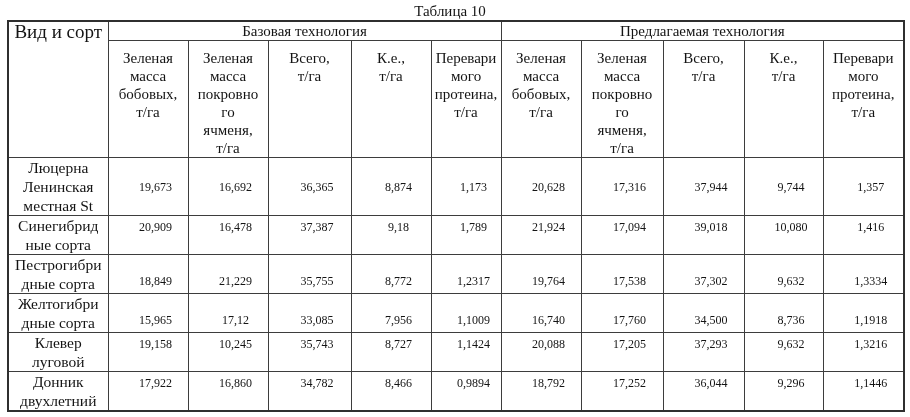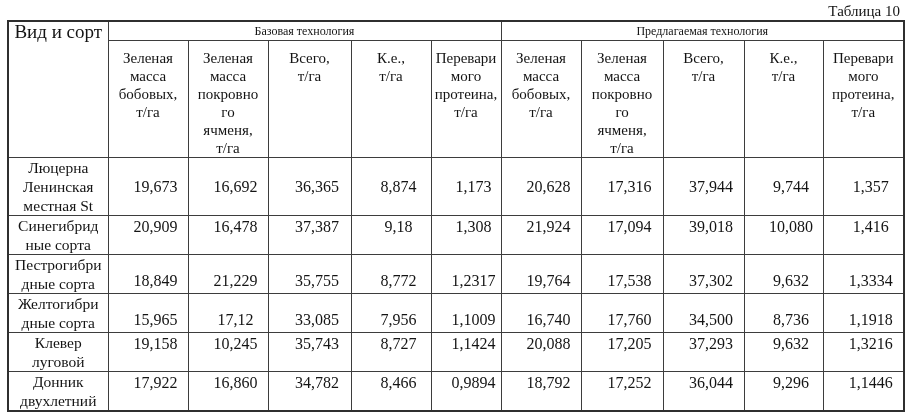--- a/index.html
+++ b/index.html
@@ -3,21 +3,21 @@
 <meta charset="utf-8">
 <style>
   html,body{margin:0;padding:0;}
   body{
     width:910px;height:417px;background:#ffffff;
     font-family:"Liberation Serif","DejaVu Serif",serif;
     color:#141414;overflow:hidden;
   }
   .page{position:relative;width:910px;height:417px;}
   .table-label{
-    text-align:right;font-size:15px;line-height:17px;
+    text-align:center;font-size:15px;line-height:17px;
     padding:3px 10px 0 0;
   }
   .caption{
     text-align:center;font-size:15.5px;line-height:19px;
     padding:0 6px 3px 6px;white-space:nowrap;
   }
   table{
     border-collapse:collapse;table-layout:fixed;
     margin-left:7px;width:896px;
     border:2px solid #2f2f2f;
@@ -26,24 +26,24 @@
     border:1px solid #3d3d3d;
     font-weight:normal;
     padding:0 2px;
     text-align:center;
     font-size:15px;
     line-height:18px;
     overflow:hidden;
   }
   thead tr.grp{height:17px;}
   th.corner{vertical-align:top;padding-top:1px;font-size:19px;}
-  th.group{font-size:12px;}
+  th.group{font-size:15px;}
   tr.sub th{vertical-align:top;white-space:pre-line;padding-top:8px;height:108px;font-family:Liberation Serif, serif;}
   td.rowlabel{vertical-align:middle;white-space:pre-line;font-size:15.5px;line-height:19px;}
-  td.num{font-size:16px;padding-left:17px;}
+  td.num{font-size:12px;padding-left:17px;}
   tbody tr:nth-child(1){height:58px;}
   tbody tr:nth-child(2){height:38px;}
   tbody tr:nth-child(3){height:38px;}
   tbody tr:nth-child(4){height:38px;}
   tbody tr:nth-child(5){height:37px;}
   tbody tr:nth-child(6){height:36px;}
   tr.va-m td.num{vertical-align:middle;}
   tr.va-t td.num{vertical-align:top;padding-top:2px;}
   tr.va-b td.num{vertical-align:bottom;padding-bottom:3px;}
 </style>
@@ -128,21 +128,21 @@
           <td class="num">9,744</td>
           <td class="num">1,357</td>
         </tr>
         <tr class="va-t">
           <td class="rowlabel">Синегибрид
 ные сорта</td>
           <td class="num">20,909</td>
           <td class="num">16,478</td>
           <td class="num">37,387</td>
           <td class="num">9,18</td>
-          <td class="num">1,308</td>
+          <td class="num">1,789</td>
           <td class="num">21,924</td>
           <td class="num">17,094</td>
           <td class="num">39,018</td>
           <td class="num">10,080</td>
           <td class="num">1,416</td>
         </tr>
         <tr class="va-b">
           <td class="rowlabel">Пестрогибри
 дные сорта</td>
           <td class="num">18,849</td>

